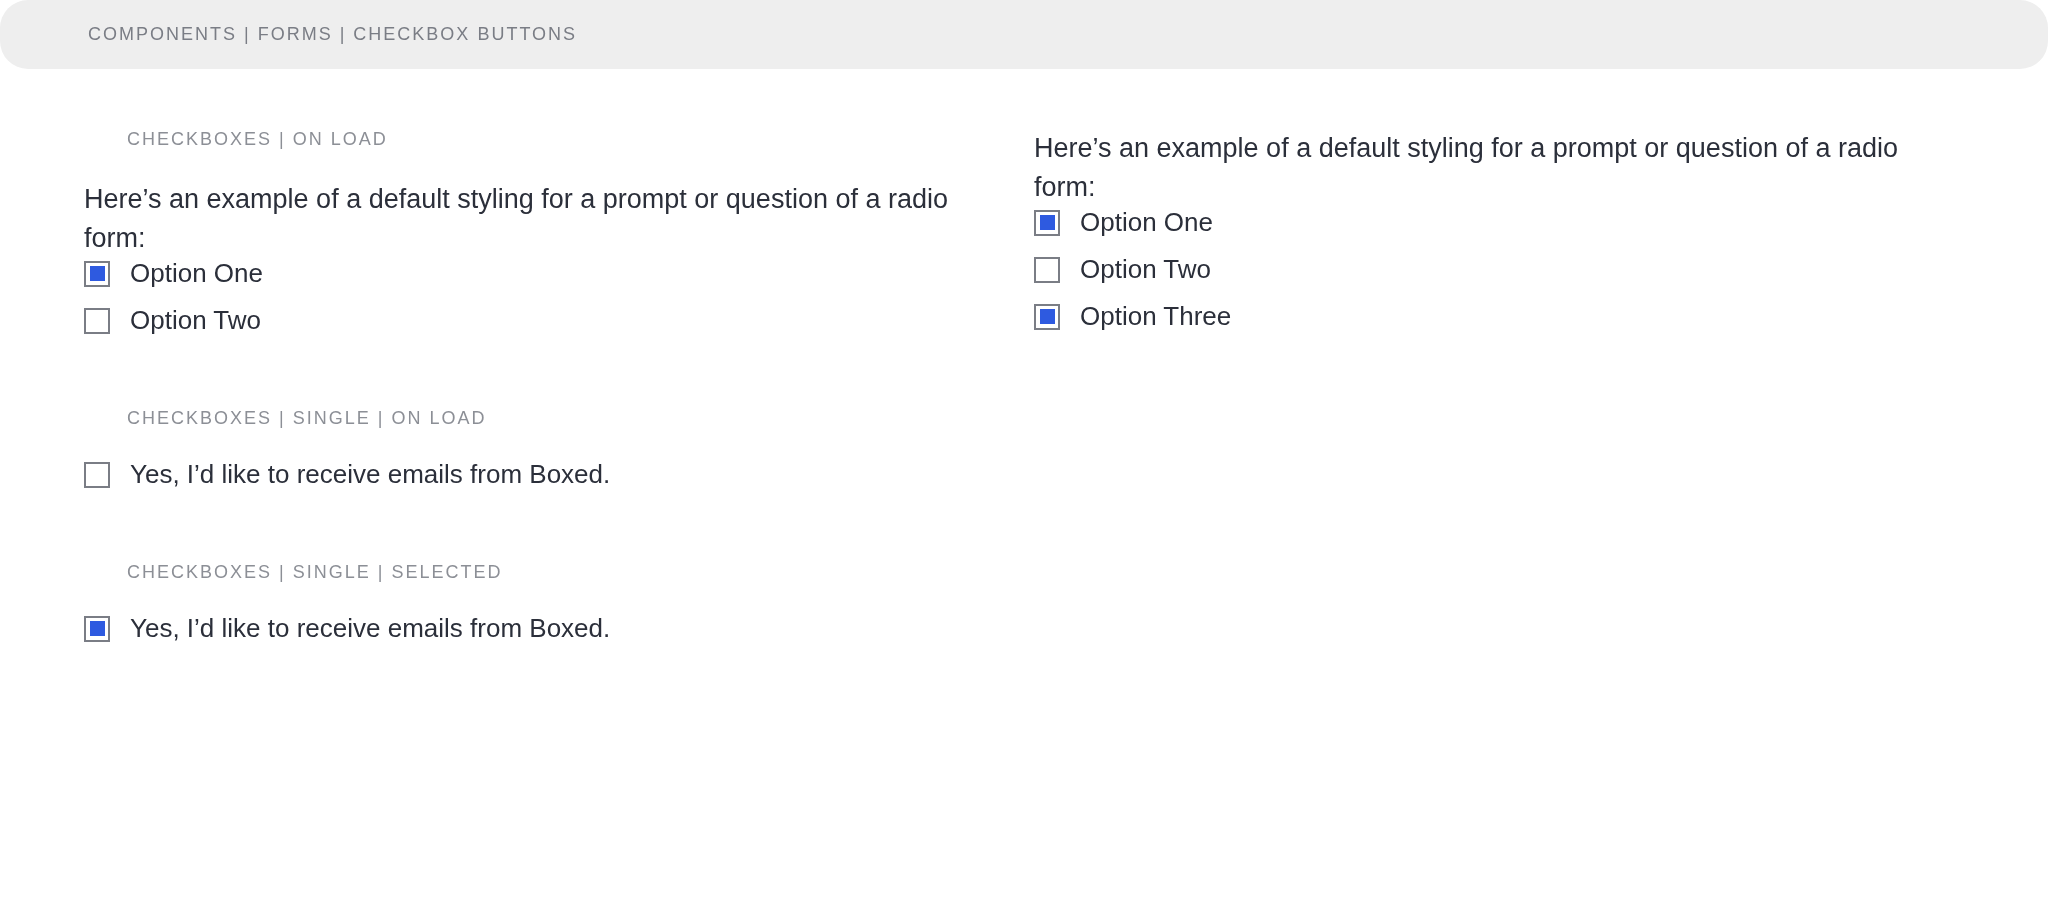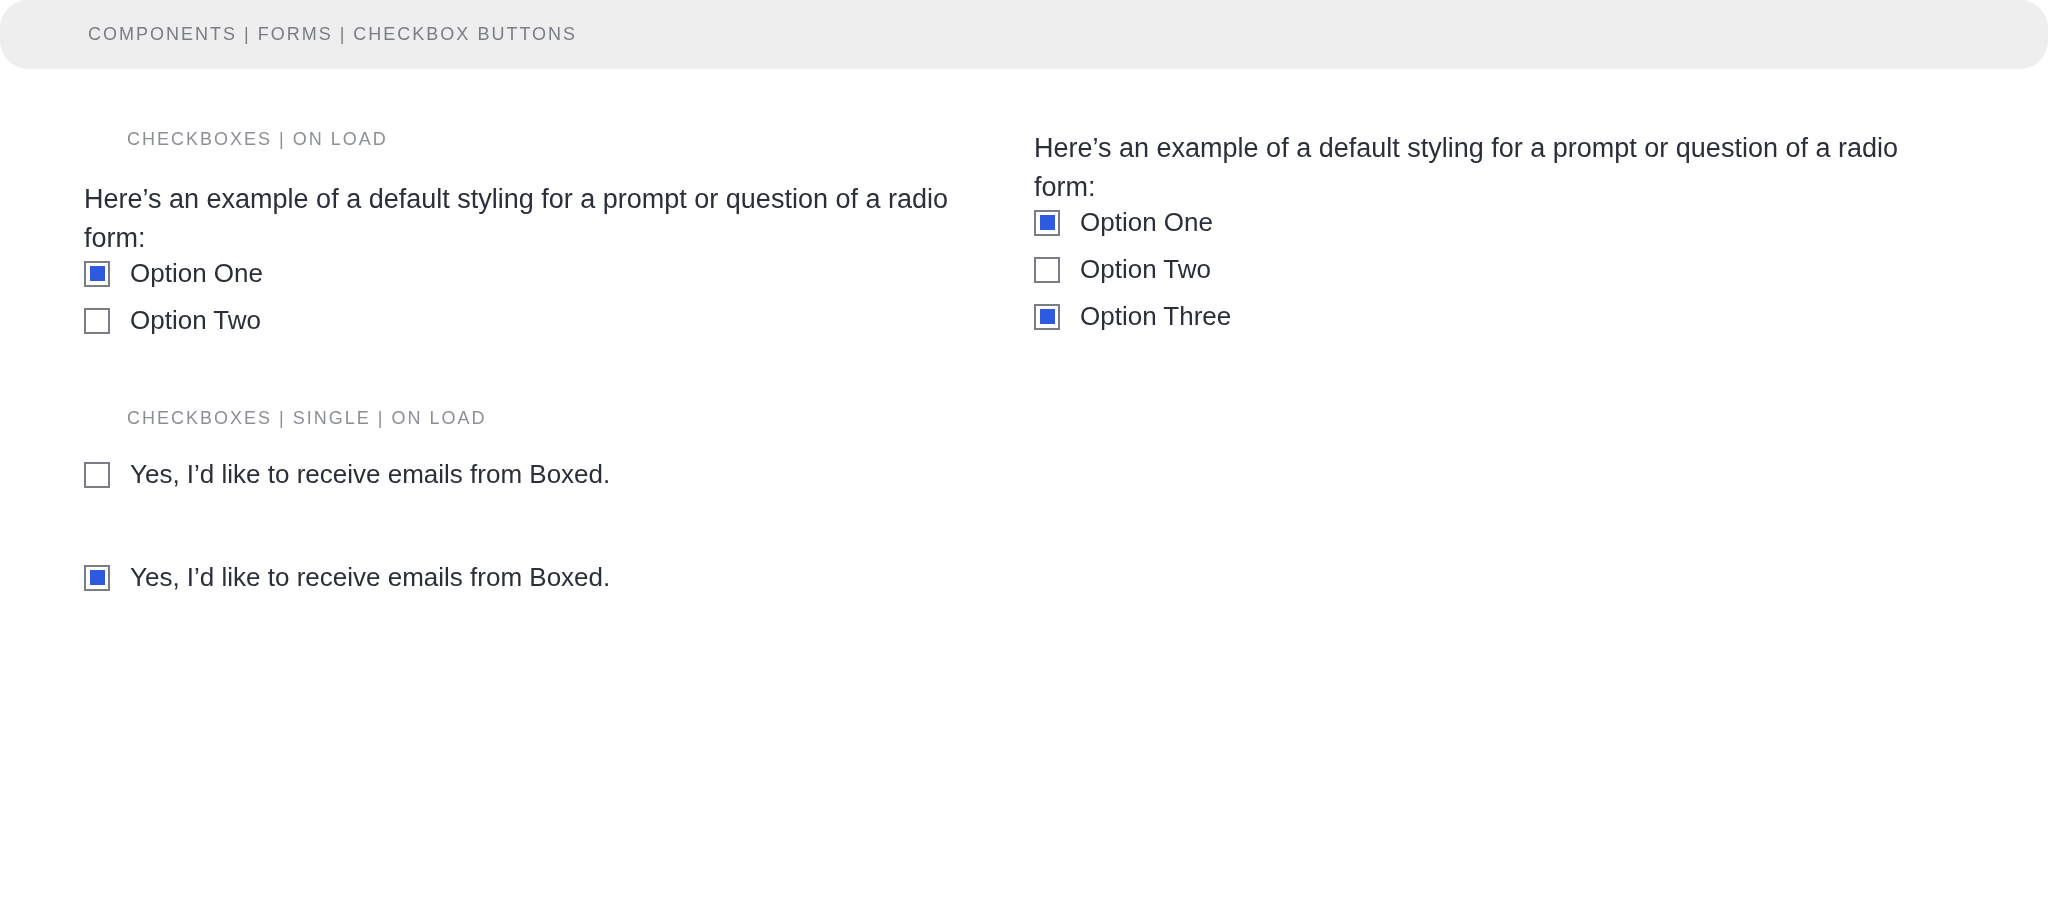--- a/index.html
+++ b/index.html
@@ -108,20 +108,21 @@
 
     <div class="section">
       <div class="section-title">CHECKBOXES | SINGLE | ON LOAD</div>
       <div class="checkbox-row">
         <div class="checkbox-box"></div>
         <div class="checkbox-label">Yes, I’d like to receive emails from Boxed.</div>
       </div>
     </div>
 
     <div class="section">
+      <div class="section-title">CHECKBOXES | SINGLE | SELECTED</div>
       <div class="checkbox-row">
         <div class="checkbox-box checked"></div>
         <div class="checkbox-label">Yes, I’d like to receive emails from Boxed.</div>
       </div>
     </div>
 
   </div>
 
   <div class="column">
 

